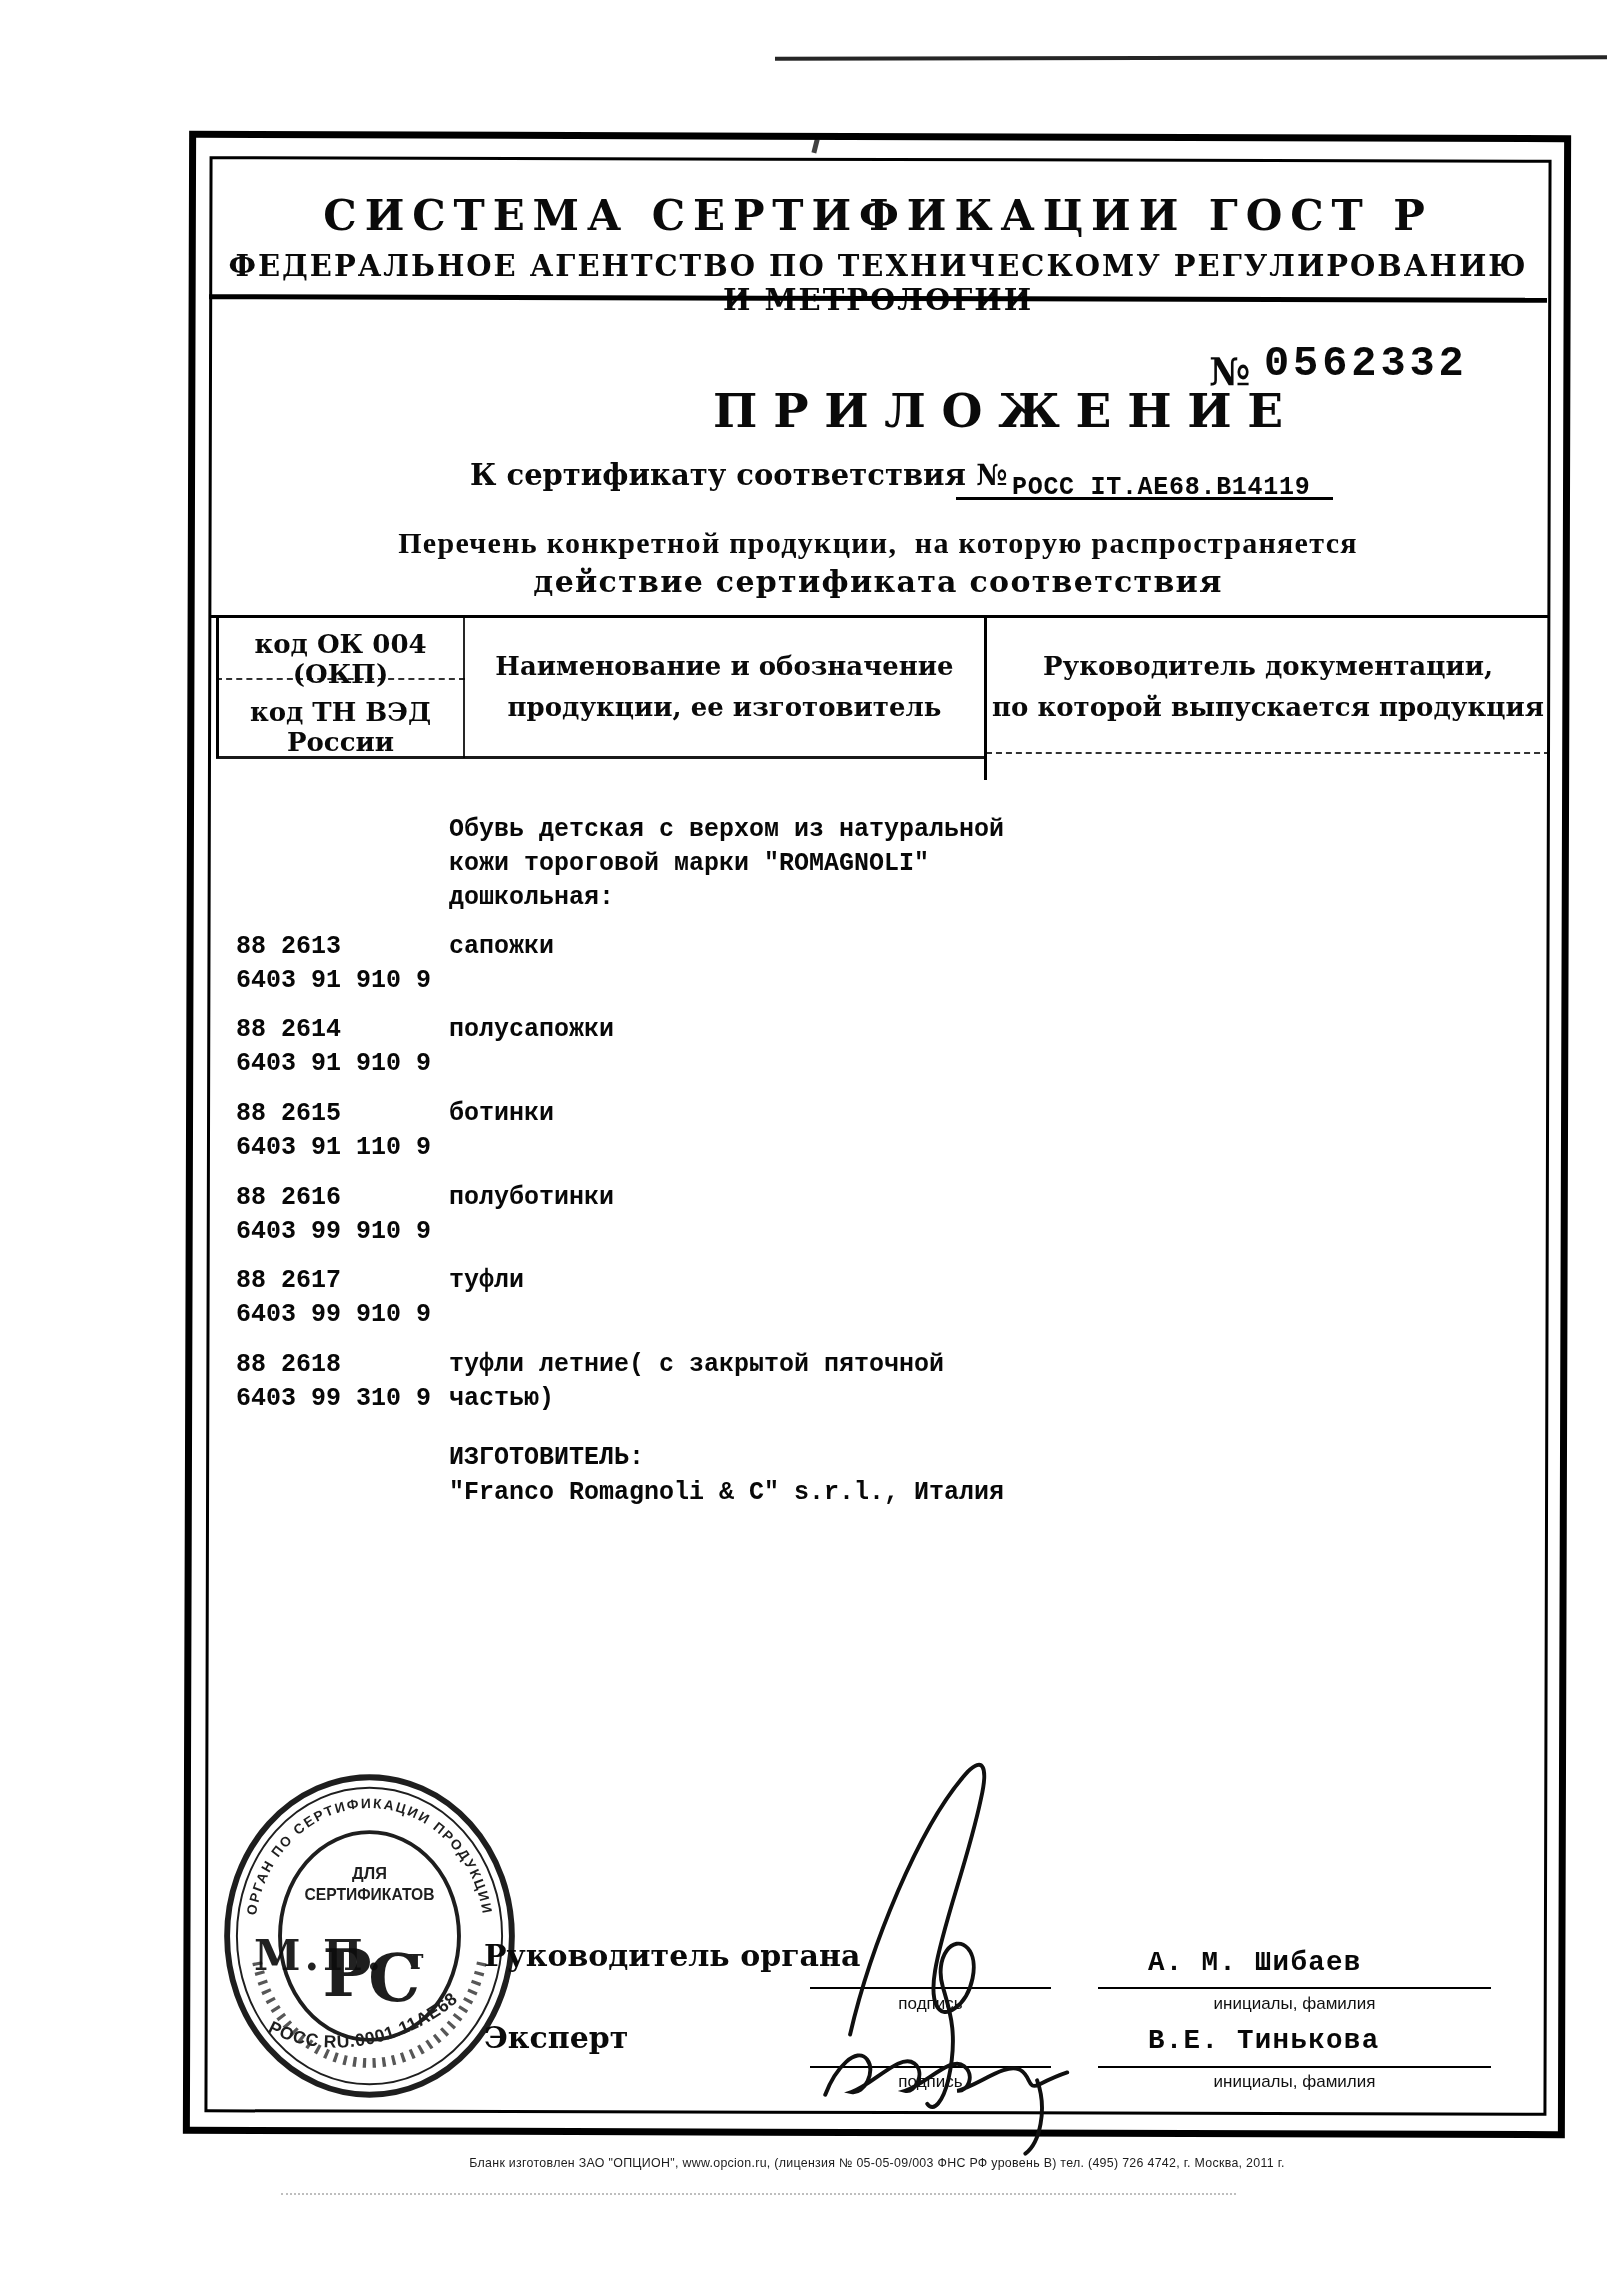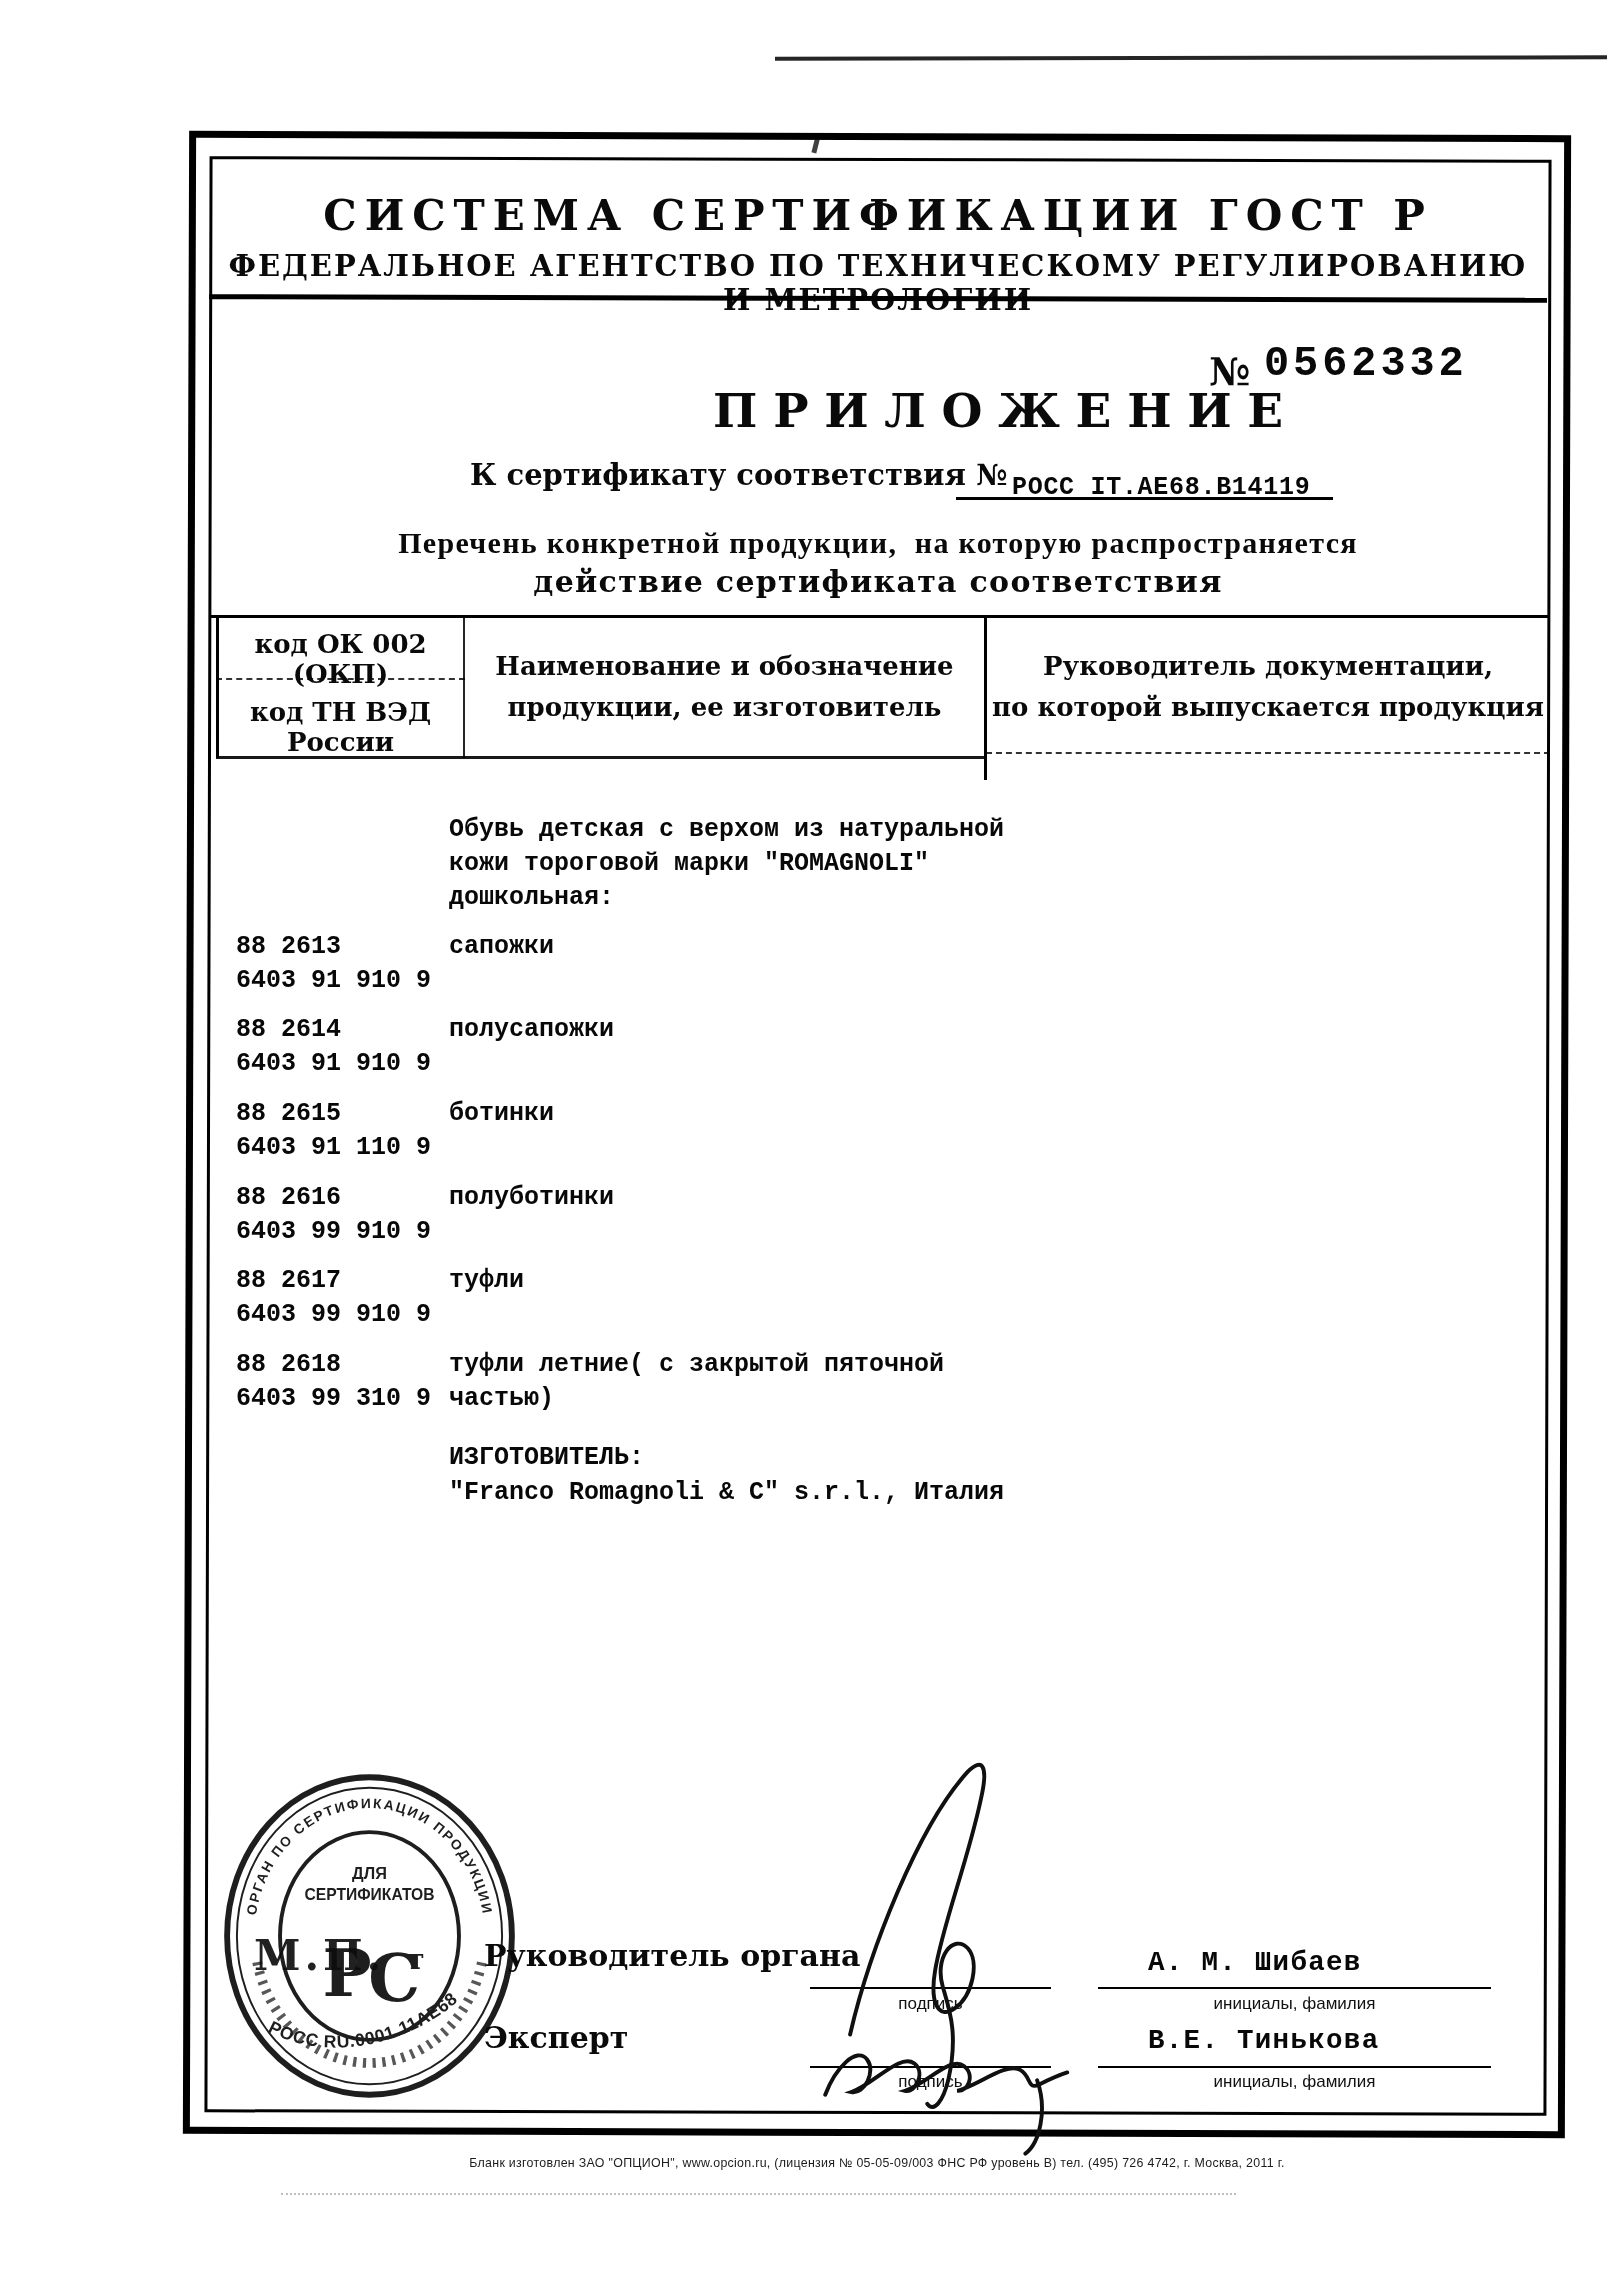--- a/index.html
+++ b/index.html
@@ -119,21 +119,21 @@
   <div class="abs sub2 serifb center">действие сертификата соответствия</div>
 
   <div class="abs t-top"></div>
   <div class="abs t-c1left"></div>
   <div class="abs t-c1right"></div>
   <div class="abs t-c1dash"></div>
   <div class="abs t-v2"></div>
   <div class="abs t-botsolid"></div>
   <div class="abs t-botdash"></div>
 
-  <div class="abs t-c1a serifb center">код ОК 002 (ОКП)</div>
+  <div class="abs t-c1a serifb center">код ОК 004 (ОКП)</div>
   <div class="abs t-c1b serifb center">код ТН ВЭД России</div>
   <div class="abs t-c2 serifb center">
     <div>Наименование и обозначение</div>
     <div>продукции, ее изготовитель</div>
   </div>
   <div class="abs t-c3 serifb center">
     <div>Руководитель документации,</div>
     <div>по которой выпускается продукция</div>
   </div>
 

